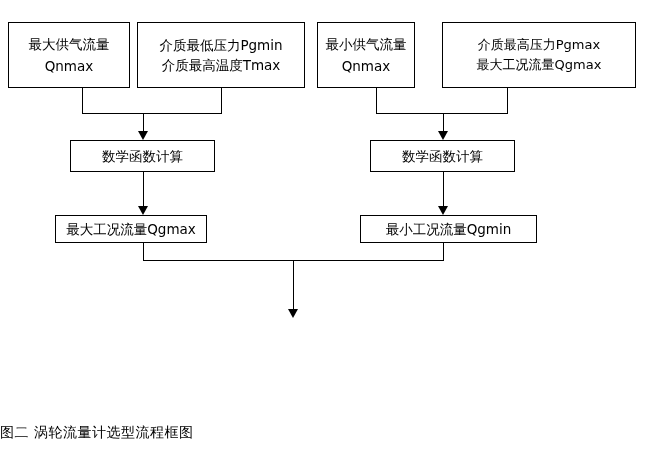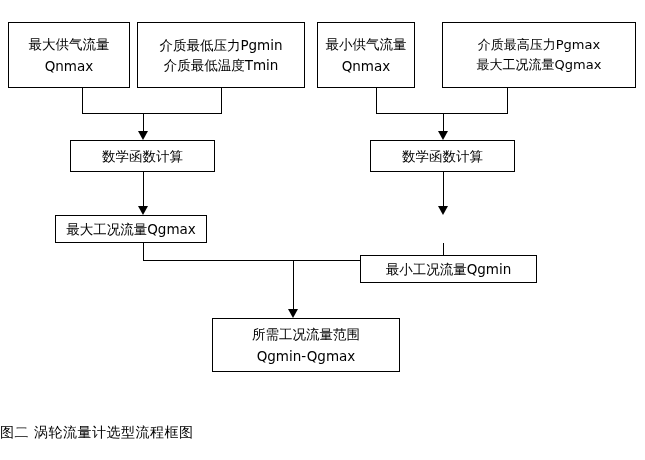--- a/index.html
+++ b/index.html
@@ -42,21 +42,21 @@
   .n-pgmin   { left: 137px; top: 22px;  width: 168px; height: 66px; font-size: 13.5px; text-align: center; }
   .n-qnmin   { left: 317px; top: 22px;  width: 98px; height: 66px; font-size: 13.5px; }
   .n-pgmax   { left: 442px; top: 22px;  width: 194px; height: 66px; font-size: 13px; }
   .n-qnmax .ln, .n-qnmin .ln { margin: 2px 0; }
   .n-pgmin .ln, .n-pgmax .ln { margin: 1px 0; }
   
   .n-calc-l  { left: 70px;  top: 140px; width: 145px; height: 32px; font-size: 13.5px; }
   .n-calc-r  { left: 370px; top: 140px; width: 145px; height: 32px; font-size: 13.5px; }
   
   .n-qgmax   { left: 55px;  top: 215px; width: 152px; height: 28px; font-size: 13.5px; }
-  .n-qgmin   { left: 360px; top: 215px; width: 177px; height: 28px; font-size: 13.5px; margin-top: 40px; }
+  .n-qgmin   { left: 360px; top: 215px; width: 177px; height: 28px; font-size: 13.5px; }
   
   .n-result  { left: 212px; top: 318px; width: 188px; height: 54px; font-size: 13.5px; }
   .n-result .ln { margin: 2px 0; }
 
   
   .vline {
     position: absolute;
     width: 0;
     border-left: 1.6px solid #000000;
     z-index: 1;
@@ -93,21 +93,21 @@
 
 <div id="canvas">
 
   <div class="node n-qnmax">
     <span class="ln">最大供气流量</span>
     <span class="ln">Qnmax</span>
   </div>
 
   <div class="node n-pgmin">
     <span class="ln">介质最低压力Pgmin</span>
-    <span class="ln">介质最低温度Tmin</span>
+    <span class="ln">介质最高温度Tmax</span>
   </div>
 
   <div class="node n-qnmin">
     <span class="ln">最小供气流量</span>
     <span class="ln">Qnmax</span>
   </div>
 
   <div class="node n-pgmax">
     <span class="ln">介质最高压力Pgmax</span>
     <span class="ln">最大工况流量Qgmax</span>
@@ -122,24 +122,20 @@
   </div>
 
   <div class="node n-qgmax">
     <span class="ln">最大工况流量Qgmax</span>
   </div>
 
   <div class="node n-qgmin">
     <span class="ln">最小工况流量Qgmin</span>
   </div>
 
-  <div class="node n-result">
-    <span class="ln">所需工况流量范围</span>
-    <span class="ln">Qgmin-Qgmax</span>
-  </div>
 
   <div class="vline" style="left:82px; top:88px; height:25px;"></div>
   <div class="vline" style="left:221px; top:88px; height:25px;"></div>
   <div class="hline" style="left:82px; top:113px; width:140px;"></div>
   <div class="vline" style="left:143px; top:113px; height:18px;"></div>
   <div class="arrowhead" style="left:138px; top:131px;"></div>
 
   <div class="vline" style="left:376px; top:88px; height:25px;"></div>
   <div class="vline" style="left:507px; top:88px; height:25px;"></div>
   <div class="hline" style="left:376px; top:113px; width:132px;"></div>

